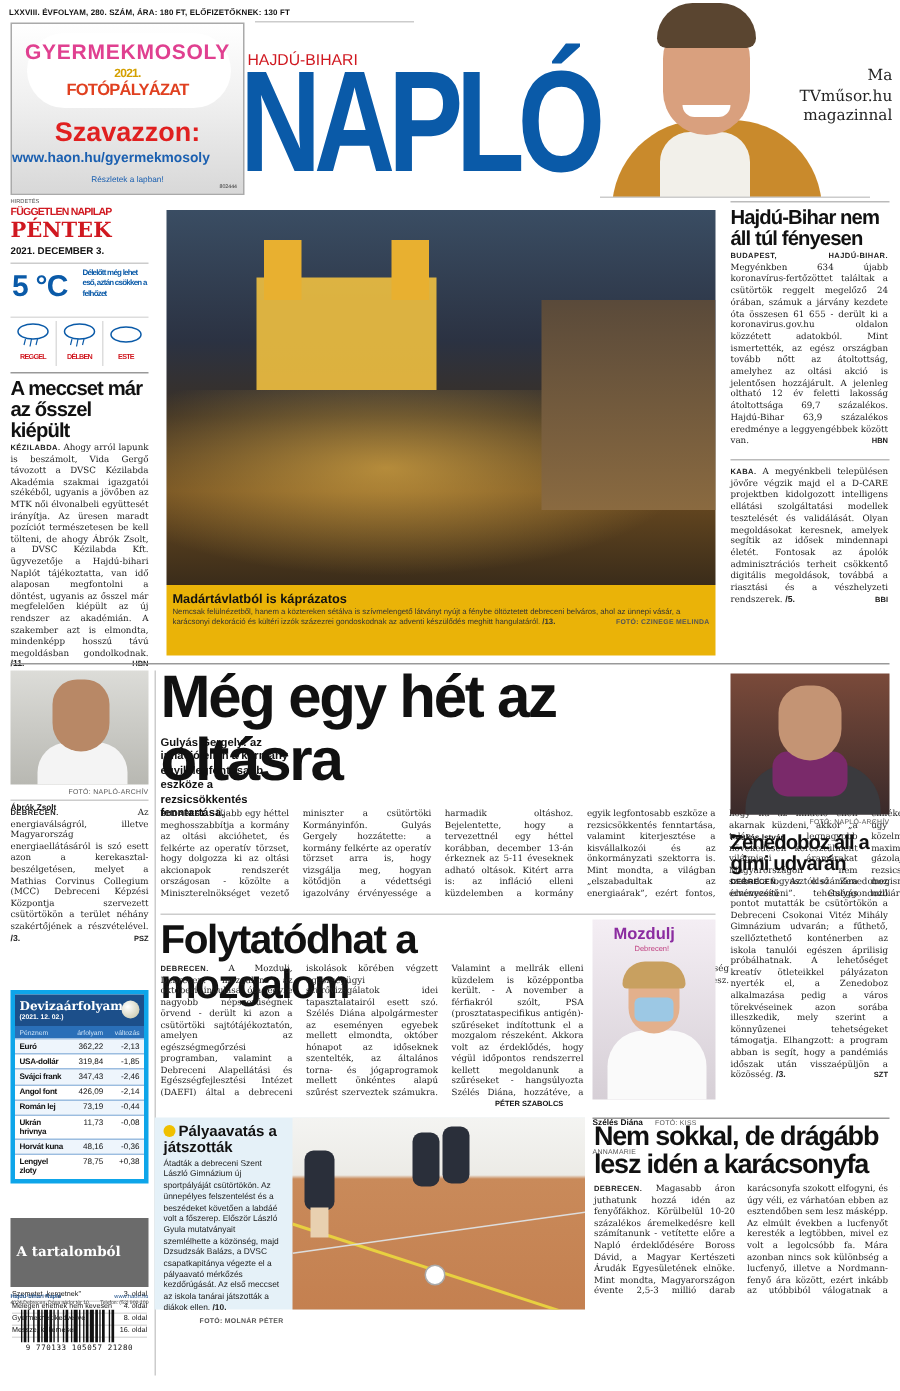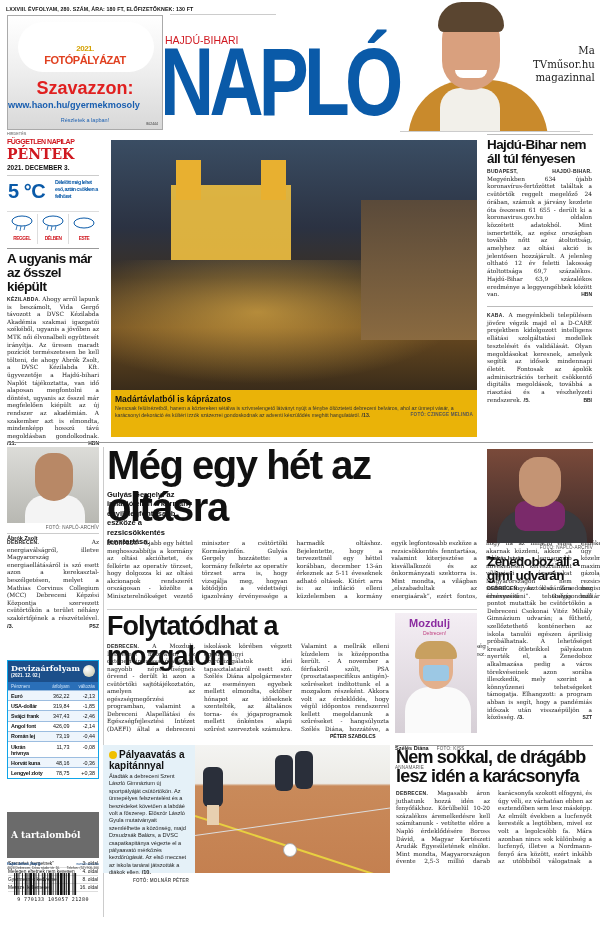--- a/index.html
+++ b/index.html
@@ -19,20 +19,21 @@
 .vrule{position:absolute;width:1px;background:#ccc}
 .cols{column-gap:9px}
 </style>
 </head>
 <body>
 
 <div class="abs sans" style="left:6px;top:6px;font-size:5.3px;font-weight:bold;letter-spacing:0.1px">LXXVIII. ÉVFOLYAM, 280. SZÁM, ÁRA: 180 FT, ELŐFIZETŐKNEK: 130 FT</div>
 
 <div class="abs" style="left:7px;top:15px;width:156px;height:115px;border:1px solid #aaa;background:linear-gradient(#fff 0%,#f0f0f0 45%,#d8d8d8 100%)">
   <div class="abs" style="left:10px;top:6px;width:136px;height:50px;background:#fff;border-radius:25px"></div>
+  <div class="abs cond" style="left:0;top:10px;width:154px;text-align:center;font-size:14px;color:#e04090;letter-spacing:0.5px">GYERMEKMOSOLY</div>
   <div class="abs cond" style="left:0;top:28px;width:154px;text-align:center;font-size:8px;color:#d4a000">2021.</div>
   <div class="abs cond" style="left:0;top:38px;width:154px;text-align:center;font-size:11px;color:#e04020">FOTÓPÁLYÁZAT</div>
   <div class="abs sans" style="left:0;top:62px;width:154px;text-align:center;font-size:18px;font-weight:bold;color:#e02020">Szavazzon:</div>
   <div class="abs sans" style="left:0;top:84px;width:138px;text-align:left;font-size:9.2px;font-weight:bold;color:#1a5fb0">www.haon.hu/gyermekmosoly</div>
   <div class="abs sans" style="left:0;top:101px;width:154px;text-align:center;font-size:5.5px;color:#1a5fb0">Részletek a lapban!</div>
   <div class="abs sans" style="right:4px;top:106px;font-size:3.5px;color:#333">802444</div>
 </div>
 <div class="abs sans" style="left:7px;top:132px;font-size:3.8px;color:#555">HIRDETÉS</div>
 
 <div class="rule" style="left:170px;top:14px;width:106px;background:#ccc"></div>
@@ -86,21 +87,21 @@
   <div style="flex:1;text-align:center">
     <svg width="26" height="18" viewBox="0 0 26 18">
         <ellipse cx="13" cy="9" rx="10" ry="5" fill="#fff" stroke="#0a5aa8" stroke-width="1"></ellipse>
       </svg>
     <div class="cond" style="font-size:4.8px;color:#d01820">ESTE</div>
   </div>
 </div>
 <div class="rule" style="left:7px;top:248px;width:92px;background:#999"></div>
 
 <div class="abs" style="left:7px;top:252px;width:92px">
-  <div class="h-big" style="font-size:13.5px;line-height:14px">A ugyanis már az ősszel kiépült</div>
+  <div class="h-big" style="font-size:13.5px;line-height:14px">A meccset már az ősszel kiépült</div>
   <div class="body-text" style="margin-top:2px;font-size:5.8px;line-height:7.6px"><span class="kicker">KÉZILABDA.</span> <span>Ahogy arról lapunk is beszámolt, Vida Gergő távozott a DVSC Kézilabda Akadémia szakmai igazgatói székéből, ugyanis a jövőben az MTK női élvonalbeli együttesét irányítja. Az üresen maradt pozíciót természetesen be kell tölteni, de ahogy Ábrók Zsolt, a DVSC Kézilabda Kft. ügyvezetője a Hajdú-bihari Naplót tájékoztatta, van idő alaposan megfontolni a döntést, ugyanis az ősszel már megfelelően kiépült az új rendszer az akadémián. A szakember azt is elmondta, mindenképp hosszú távú megoldásban gondolkodnak.</span> <span class="ref">/11.</span><span class="sig">HBN</span></div>
 </div>
 
 <div class="abs" style="left:111px;top:140px;width:366px;height:250px;overflow:hidden;background:linear-gradient(180deg,#3a4d63 0%,#2b3242 35%,#3b3024 55%,#6a4a20 75%,#3a2c1a 100%)">
   <div class="abs" style="left:60px;top:45px;width:120px;height:75px;background:#f0c040;opacity:.9"></div>
   <div class="abs" style="left:65px;top:20px;width:25px;height:40px;background:#e8b030"></div>
   <div class="abs" style="left:150px;top:20px;width:25px;height:40px;background:#e8b030"></div>
   <div class="abs" style="left:0;top:120px;width:366px;height:130px;background:radial-gradient(ellipse at 40% 40%,rgba(255,200,80,.55),rgba(40,30,20,0) 65%)"></div>
   <div class="abs" style="left:250px;top:60px;width:116px;height:140px;background:linear-gradient(#5a4a3a,#8a6a40)"></div>
 </div>
@@ -174,21 +175,21 @@
   <div class="abs" style="left:10px;top:74px;width:66px;height:50px;background:#fafafa;border-radius:24px 24px 0 0"></div>
   <div class="abs" style="left:24px;top:32px;width:34px;height:44px;background:#e3b08c;border-radius:17px 17px 20px 20px"></div>
   <div class="abs" style="left:20px;top:28px;width:42px;height:18px;background:#c8a060;border-radius:20px 20px 4px 4px"></div>
   <div class="abs" style="left:28px;top:52px;width:26px;height:16px;background:#9cc8e4;border-radius:4px"></div>
 </div>
 <div class="abs" style="left:395px;top:735px;width:82px">
   <span class="caption"><b>Szélés Diána</b></span>
   <span class="credit" style="margin-left:3px">FOTÓ: KISS ANNAMARIE</span>
 </div>
 
-<div class="abs" style="left:7px;top:660px;width:92px;border:1px solid #0ea5e9">
+<div class="abs" style="left:7px;top:660px;width:92px;border:3px solid #0ea5e9">
   <div style="background:#1c4f8a;color:#fff;padding:2px 3px;height:21px;position:relative">
     <div style="font-size:8px;font-weight:bold;font-family:'DejaVu Serif',serif">Devizaárfolyam</div>
     <div class="sans" style="font-size:4.5px;font-weight:bold">(2021. 12. 02.)</div>
     <div class="abs" style="right:3px;top:4px;width:12px;height:12px;border-radius:50%;background:radial-gradient(circle at 35% 35%,#fff,#c0c0a0)"></div>
   </div>
   <div style="display:flex;background:#2a6fb8;color:#cfe4f8;font-family:'Liberation Sans',sans-serif;font-size:4.5px;padding:1.5px 3px">
     <span style="flex:1.3">Pénznem</span>
     <span style="flex:1;text-align:right">árfolyam</span>
     <span style="flex:1;text-align:right">változás</span>
   </div>
@@ -292,21 +293,21 @@
       <rect x="52.19999999999998" y="0" width="0.9" height="22" fill="#111"></rect>
       <rect x="53.99999999999998" y="0" width="1.8" height="22" fill="#111"></rect>
       <rect x="58.49999999999998" y="0" width="0.9" height="22" fill="#111"></rect>
       <rect x="60.299999999999976" y="0" width="1.8" height="22" fill="#111"></rect>
     </svg>
 </div>
 <div class="abs" style="left:7px;top:896px;width:92px;text-align:center;font-family:'DejaVu Sans Mono',monospace;font-size:5px;letter-spacing:0.4px">9 770133 105057 21280</div>
 
 <div class="abs" style="left:103px;top:745px;width:287px;height:128px;background:#e5f1f8">
   <div class="abs" style="left:6px;top:4px;width:80px">
-    <div class="sans" style="font-size:10px;font-weight:bold;line-height:11px"><span style="display:inline-block;width:8px;height:8px;border-radius:50%;background:#f0c000;vertical-align:middle;margin-right:2px"></span><span>Pályaavatás a kapitánnyal</span></div>
+    <div class="sans" style="font-size:10px;font-weight:bold;line-height:11px"><span style="display:inline-block;width:8px;height:8px;border-radius:50%;background:#f0c000;vertical-align:middle;margin-right:2px"></span><span>Pályaavatás a játszották</span></div>
     <div class="sans" style="font-size:5.6px;line-height:7.4px;color:#222;margin-top:2px"><span>Átadták a debreceni Szent László Gimnázium új sportpályáját csütörtökön. Az ünnepélyes felszentelést és a beszédeket követően a labdáé volt a főszerep. Először László Gyula mutatványait szemlélhette a közönség, majd Dzsudzsák Balázs, a DVSC csapatkapitánya végezte el a pályaavató mérkőzés kezdőrúgását. Az első meccset az iskola tanárai játszották a diákok ellen.</span> <span class="ref">/10.</span></div>
     <div class="credit" style="text-align:right;font-weight:bold;margin-top:1px">FOTÓ: MOLNÁR PÉTER</div>
   </div>
   <div class="abs" style="left:92px;top:0;width:195px;height:128px;background:linear-gradient(#f4f4f2 0%,#ecebe6 30%,#c98a5a 32%,#c48050 100%);overflow:hidden">
     <div class="abs" style="left:0;top:70px;width:195px;height:2px;background:#e8d040;transform:rotate(18deg);transform-origin:left"></div>
     <div class="abs" style="left:0;top:90px;width:220px;height:1px;background:#ddd;transform:rotate(-8deg);transform-origin:left"></div>
     <div class="abs" style="left:8px;top:22px;width:20px;height:40px;background:#2a2f3a;border-radius:6px"></div>
     <div class="abs" style="left:12px;top:60px;width:12px;height:20px;background:#e8d0b0"></div>
     <div class="abs" style="left:80px;top:10px;width:18px;height:36px;background:#2a2f3a;border-radius:6px"></div>
     <div class="abs" style="left:100px;top:6px;width:18px;height:38px;background:#2a2f3a;border-radius:6px"></div>

